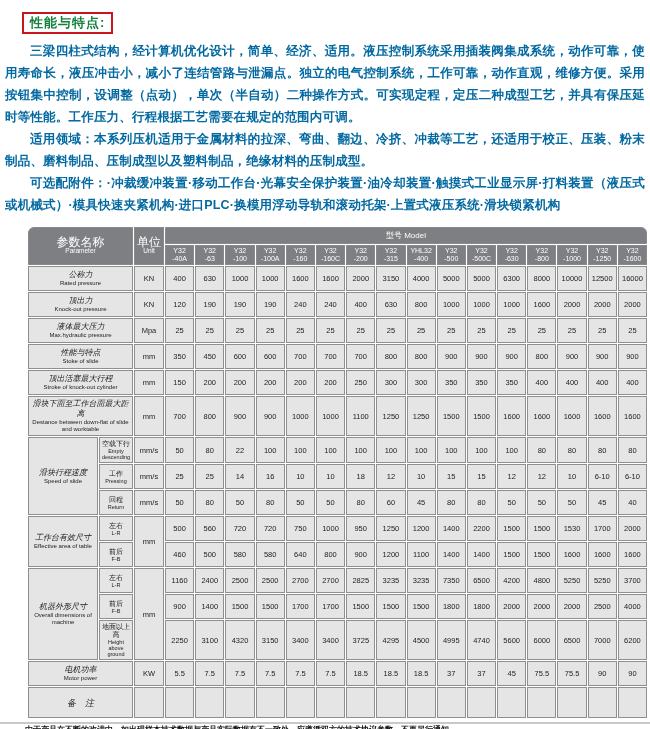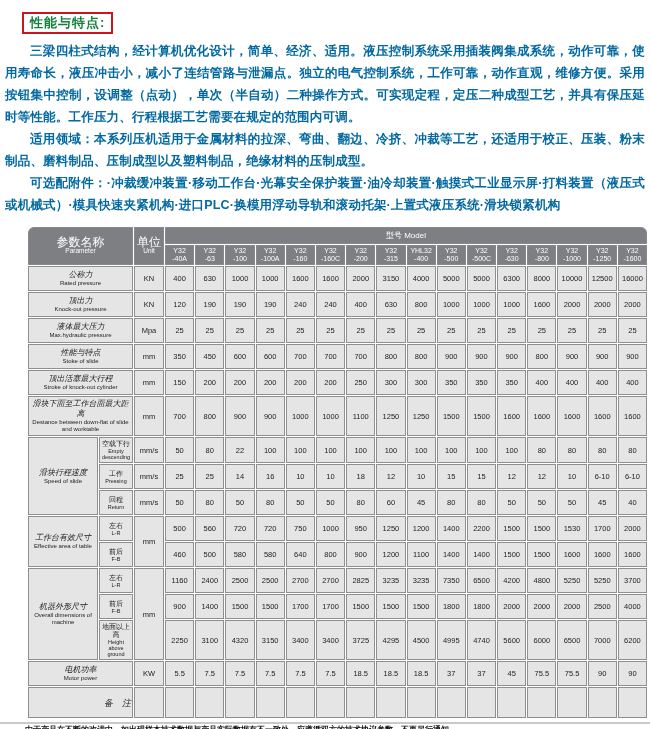--- a/index.html
+++ b/index.html
@@ -35,21 +35,21 @@
   table.spec td{
     background:#e5e5e5;border:1px solid #8f8f8f;text-align:center;
     vertical-align:middle;padding:2px 1px;height:19px;color:#222;
   }
   td.param .zh{font-size:8px;line-height:10px;font-style:italic;}
   td.param .en{font-size:6px;line-height:7px;}
   td.sub .zh{font-size:7px;line-height:8px;}
   td.sub .en{font-size:5.5px;line-height:6px;}
   td.unitc{font-size:7.5px;}
   td.val{font-size:7.5px;}
-  tr.remarks-row td{height:25px;text-align:right;}
+  tr.remarks-row td{height:25px;}
   tr.remarks-row td.param .zh{font-size:9px;}
   .footer{margin:6px 0 0 25px;}
   .footer .f-zh{font-size:8px;line-height:10px;font-weight:bold;color:#111;}
   .bottom-line{position:absolute;left:0;width:650px;bottom:5px;height:2px;background:#c9c9c9;}
 </style>
 </head>
 <body>
 
 
 

